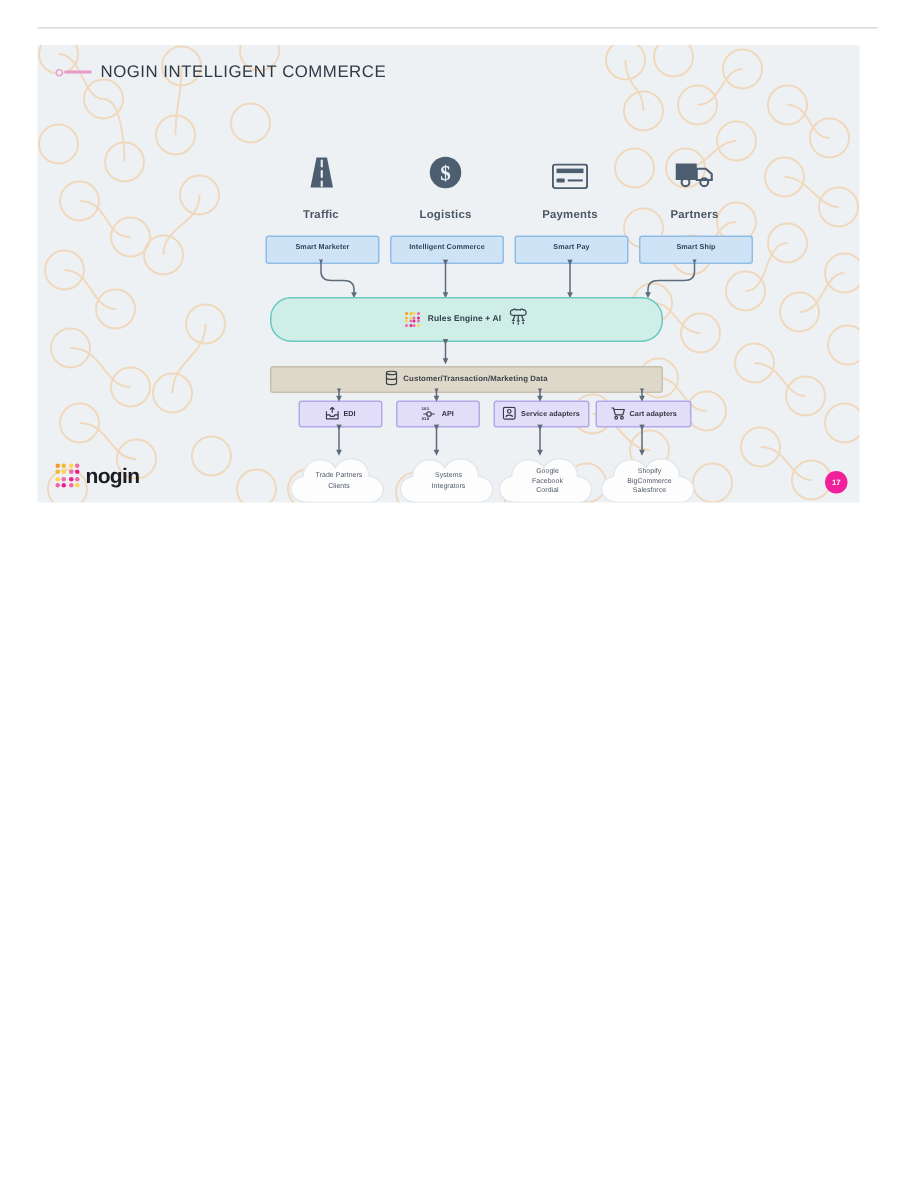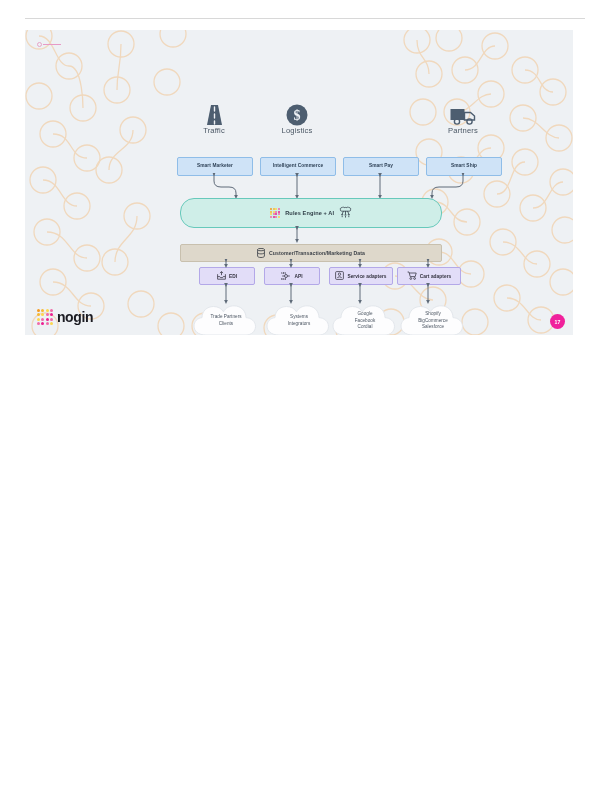--- a/index.html
+++ b/index.html
@@ -17,21 +17,21 @@
   .head-dot{width:5px;height:5px;border-radius:50%;border:1.2px solid #e7a3c8;box-sizing:border-box;background:#eef1f4;flex:0 0 auto;}
   .head-line{width:18px;height:1.6px;background:#e79ac6;margin:0 6px 0 1px;flex:0 0 auto;}
   .head-title{font-size:11.2px;letter-spacing:.35px;color:#2e3a46;font-weight:400;white-space:nowrap;}
 
   
   .cols{position:absolute;left:0;top:0;width:548px;height:305px;}
   .col{position:absolute;width:116px;text-align:center;}
   .col-0{left:131px;} .col-1{left:214px;} .col-2{left:297px;} .col-3{left:380px;}
 
   .col-icon{height:26px;display:flex;align-items:flex-end;justify-content:center;}
-  .col-label{margin-top:0;font-size:7.6px;font-weight:normal;color:#4a5764;letter-spacing:.15px;}
+  .col-label{margin-top:12px;font-size:7.6px;font-weight:bold;color:#4a5764;letter-spacing:.15px;}
 
   
   .bluebox{position:absolute;width:74px;height:17px;background:#cfe3f7;border:1px solid #8fbde8;border-radius:2px;
            display:flex;align-items:center;justify-content:center;}
   .bluebox span{font-size:4.8px;font-weight:bold;color:#2f4257;letter-spacing:.08px;text-align:center;line-height:1;}
   .bb-0{left:152px;top:127px;} .bb-1{left:235px;top:127px;} .bb-2{left:318px;top:127px;} .bb-3{left:401px;top:127px;}
 
   
   .conn{position:absolute;}
 
@@ -162,20 +162,21 @@
         <path d="M408 270 C 392 270 386 246 370 246"></path>
         <circle cx="180" cy="296" r="13"></circle>
           <circle cx="252" cy="298" r="13"></circle>
           <circle cx="324" cy="300" r="13"></circle>
       </g>
     </svg>
 
     <div class="slide-head">
       <span class="head-dot"></span>
       <span class="head-line"></span>
+      <span class="head-title">NOGIN INTELLIGENT COMMERCE</span>
     </div>
 
     <div class="cols">
 
       <div class="col col-0" style="top:70px;">
         <div class="col-icon">
           <svg width="17" height="22" viewBox="0 0 17 22">
               <path d="M5 1 L12 1 L16 21 L1 21 Z" fill="#4d5e70"></path>
           <g stroke="#eef1f4" stroke-width="1.4" stroke-linecap="round">
                 <line x1="8.5" y1="3" x2="8.5" y2="7"></line>
@@ -190,20 +191,31 @@
       <div class="col col-1" style="top:70px;">
         <div class="col-icon">
           <svg width="22" height="22" viewBox="0 0 22 22">
               <circle cx="11" cy="11" r="10.5" fill="#4d5e70"></circle>
           <text x="11" y="16.2" text-anchor="middle" font-family="Liberation Serif, serif" font-size="14" font-weight="bold" fill="#eef1f4">$</text>
             </svg>
         </div>
         <div class="col-label">Logistics</div>
       </div>
 
+      <div class="col col-2" style="top:70px;">
+        <div class="col-icon">
+          <svg width="24" height="17" viewBox="0 0 24 17">
+              <rect x="0.6" y="0.6" width="22.8" height="15.8" rx="1.6" fill="none" stroke="#4d5e70" stroke-width="1.3"></rect>
+          <rect x="3" y="3.4" width="18" height="3" fill="#4d5e70"></rect>
+              <rect x="3" y="10" width="5.5" height="2.6" rx="0.6" fill="#4d5e70"></rect>
+              <rect x="10.5" y="10.6" width="10" height="1.4" fill="#4d5e70"></rect>
+            </svg>
+        </div>
+        <div class="col-label">Payments</div>
+      </div>
 
       <div class="col col-3" style="top:70px;">
         <div class="col-icon">
           <svg width="26" height="19" viewBox="0 0 26 19">
               <rect x="0.5" y="2" width="14" height="11" fill="#4d5e70"></rect>
           <path d="M14.5 5.5 L20.5 5.5 L24.5 9 L24.5 13 L14.5 13 Z" fill="none" stroke="#4d5e70" stroke-width="1.4"></path>
           <circle cx="7" cy="14.5" r="2.6" fill="none" stroke="#4d5e70" stroke-width="1.4"></circle>
           <circle cx="19.5" cy="14.5" r="2.6" fill="none" stroke="#4d5e70" stroke-width="1.4"></circle>
             </svg>
         </div>

